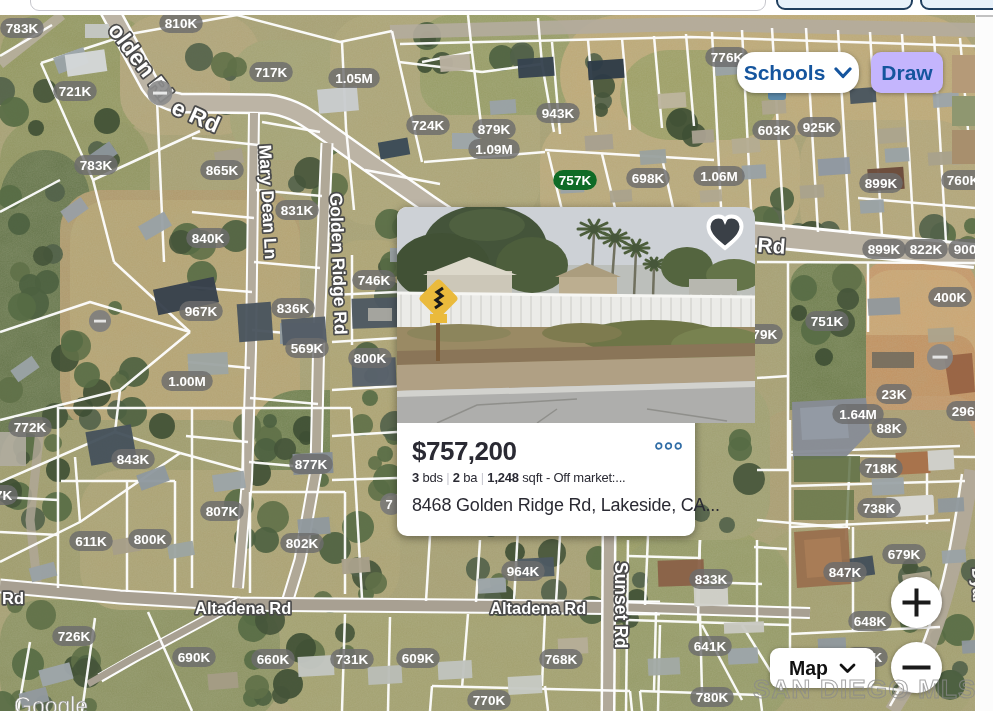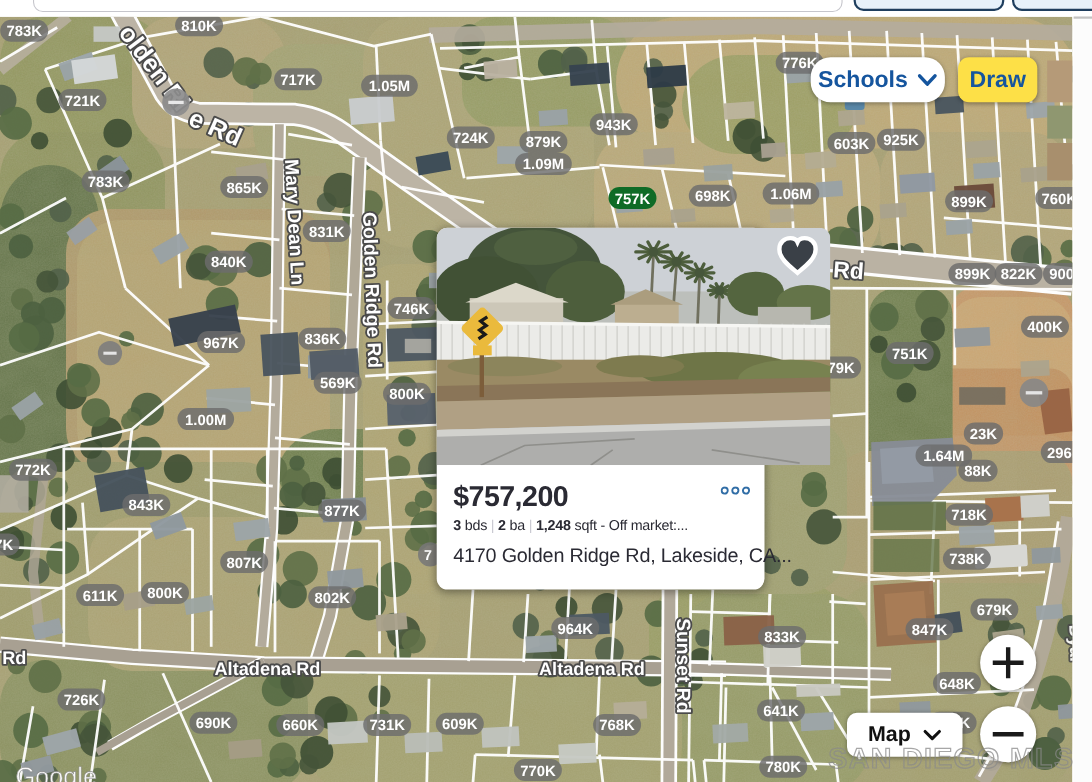--- a/index.html
+++ b/index.html
@@ -906,21 +906,21 @@
 
 <div class="abs" style="left:976px;top:15px;width:17px;height:696px;background:#fcfcfc;border-top:2px solid #c2c2c2;"></div>
 
 <div class="abs" style="left:737px;top:52px;width:122px;height:41px;background:#fff;border-radius:18px;box-shadow:0 1px 4px rgba(0,0,0,.35);display:flex;align-items:center;justify-content:center;gap:9px;">
   <span style="font-size:21px;font-weight:bold;color:#15559e;">Schools</span>
   <svg width="18" height="12" viewBox="0 0 18 12">
         <path d="M2 2 L9 9.5 L16 2" fill="none" stroke="#15559e" stroke-width="3.2" stroke-linecap="round" stroke-linejoin="round"></path>
       </svg>
 </div>
 
-<div class="abs" style="left:871px;top:52px;width:72px;height:41px;background:#fde047;border-radius:10px;box-shadow:0 1px 4px rgba(0,0,0,.35);display:flex;align-items:center;justify-content:center;">
+<div class="abs" style="left:871px;top:52px;width:72px;height:41px;background:#c4b5fd;border-radius:10px;box-shadow:0 1px 4px rgba(0,0,0,.35);display:flex;align-items:center;justify-content:center;">
   <span style="font-size:21px;font-weight:bold;color:#15559e;">Draw</span>
 </div>
 
 <div class="abs" style="left:397px;top:207px;width:298px;height:329px;background:#fff;border-radius:10px;box-shadow:0 2px 8px rgba(0,0,0,.4);">
 
   <div style="position:relative;width:358px;height:216px;border-radius:10px 10px 0 0;overflow:hidden;">
     <svg width="358" height="216" viewBox="0 0 358 216" xmlns="http://www.w3.org/2000/svg">
 
 <rect x="0" y="0" width="358" height="95" fill="#cdd1d6"></rect>
 
@@ -1079,21 +1079,21 @@
       <circle cx="3.8" cy="4" r="2.8" fill="none" stroke="#306da6" stroke-width="1.7"></circle>
       <circle cx="13.5" cy="4" r="2.8" fill="none" stroke="#306da6" stroke-width="1.7"></circle>
       <circle cx="23.2" cy="4" r="2.8" fill="none" stroke="#306da6" stroke-width="1.7"></circle>
     </svg>
   </div>
 
   <div style="padding:3px 15px 0 15px;font-size:13px;color:#2a2a33;white-space:nowrap;letter-spacing:-0.2px;">
     <b>3</b> bds <span style="color:#c9c9d1;">|</span> <b>2</b> ba <span style="color:#c9c9d1;">|</span> <b>1,248</b> sqft - Off market:...
   </div>
 
-  <div style="padding:10px 15px 0 15px;font-size:18px;color:#2a2a33;white-space:nowrap;letter-spacing:-0.2px;">4170 Golden Ridge Rd, Lakeside, CA...</div>
+  <div style="padding:10px 15px 0 15px;font-size:18px;color:#2a2a33;white-space:nowrap;letter-spacing:-0.2px;">8468 Golden Ridge Rd, Lakeside, CA...</div>
 </div>
 
 <div class="abs" style="left:891px;top:577px;width:51px;height:51px;border-radius:50%;background:#fff;box-shadow:0 1px 4px rgba(0,0,0,.4);"></div>
 <svg class="abs" style="left:891px;top:577px;" width="51" height="51" viewBox="0 0 51 51">
       <path d="M11.5 25.5 H39.5 M25.5 11.5 V39.5" stroke="#1a1a1a" stroke-width="4"></path>
     </svg>
 
 <div class="abs" style="left:770px;top:648px;width:105px;height:40px;background:#fff;border-radius:9px;box-shadow:0 1px 4px rgba(0,0,0,.35);display:flex;align-items:center;justify-content:center;gap:11px;">
   <span style="font-size:19.5px;font-weight:bold;color:#111;">Map</span>
   <svg width="17" height="11" viewBox="0 0 17 11">

